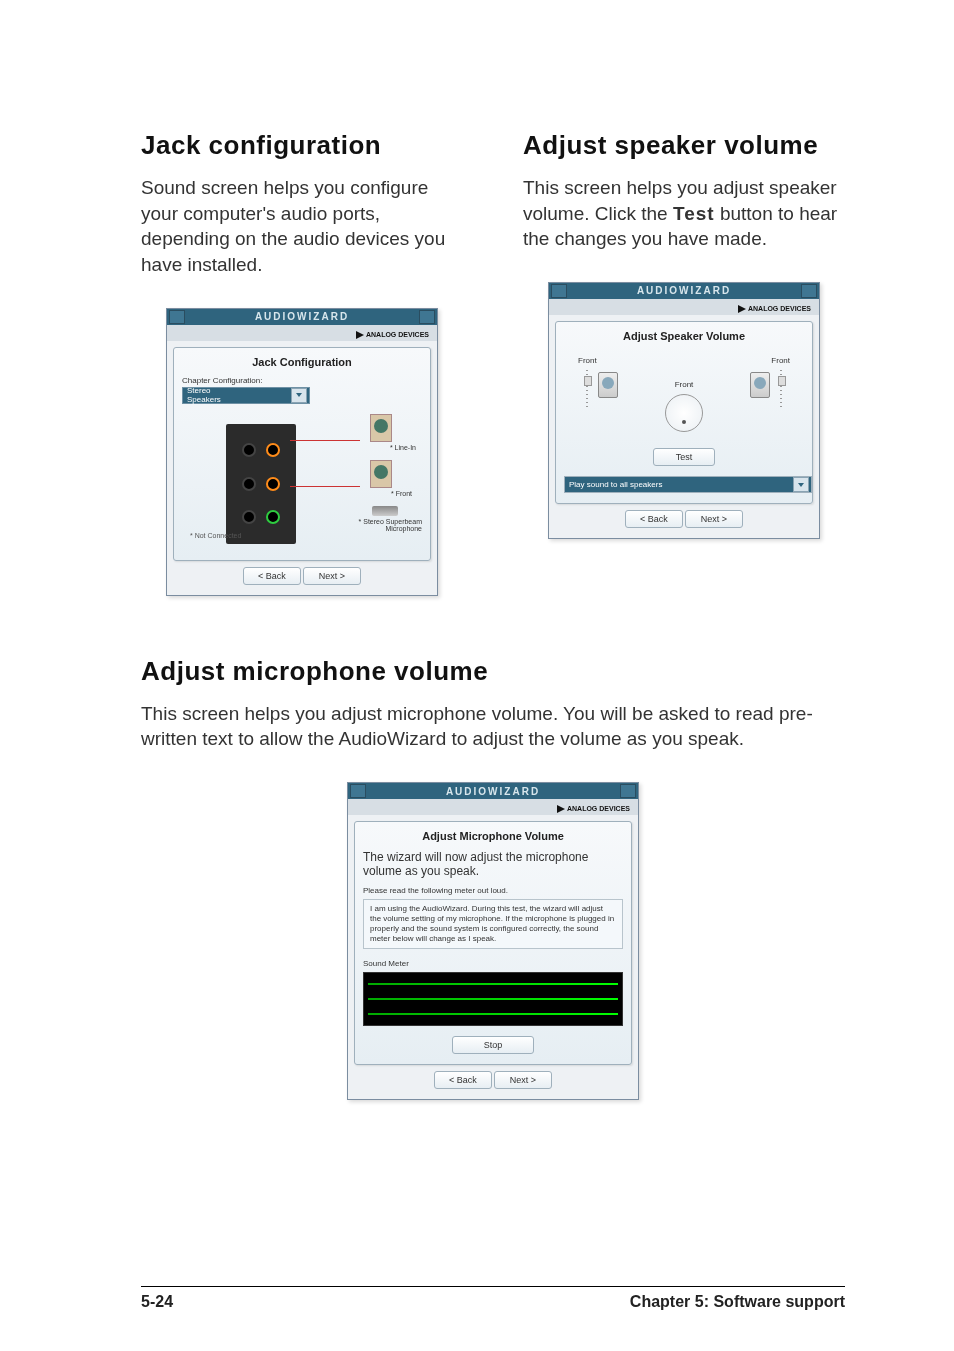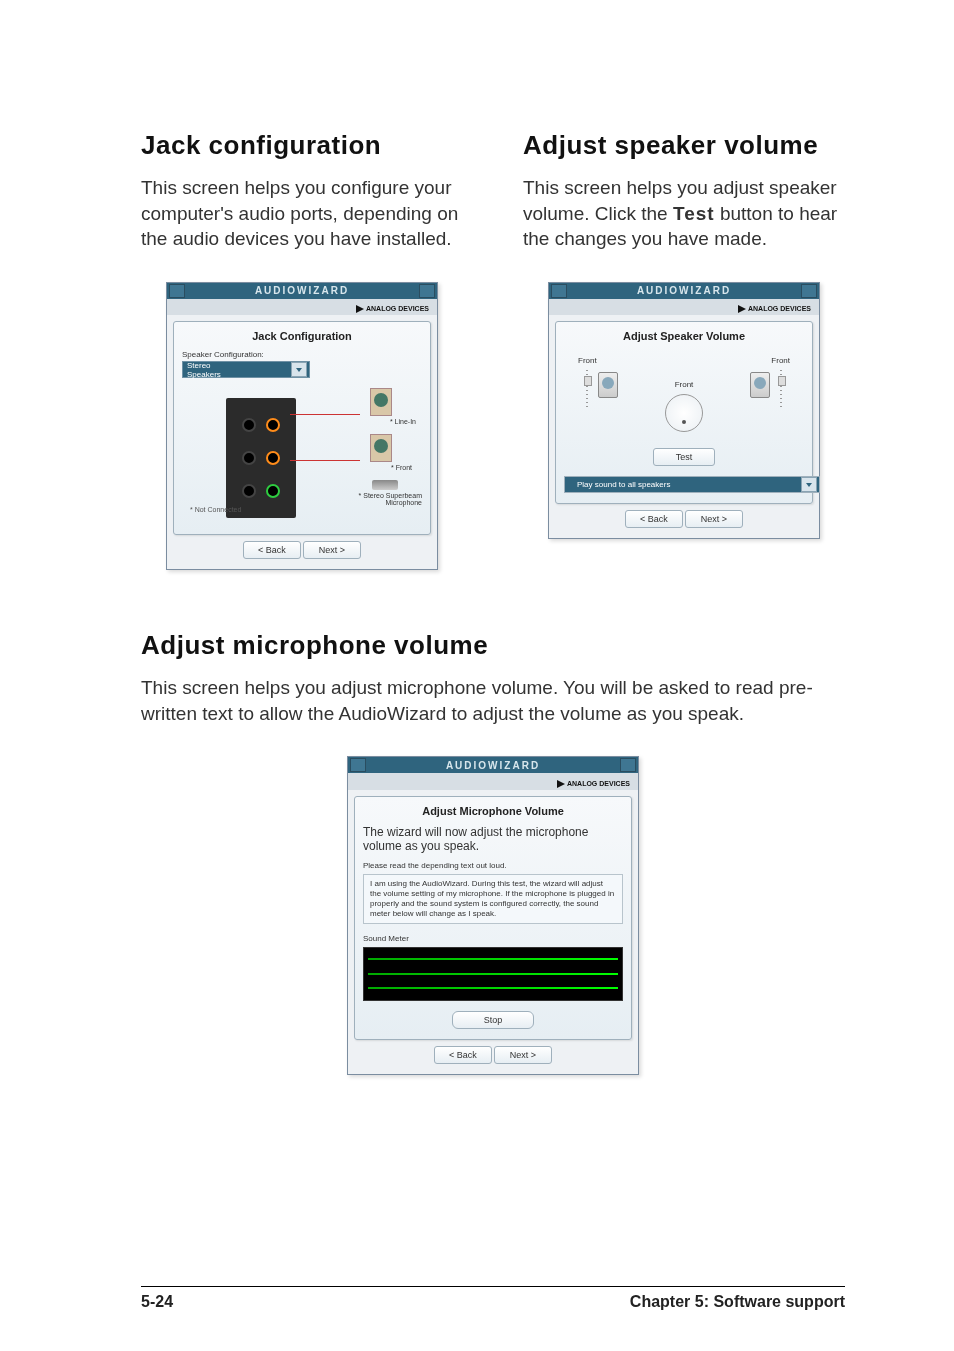--- a/index.html
+++ b/index.html
@@ -256,21 +256,21 @@
   .vol-knob::after{
     content:'';position:absolute;left:50%;top:70%;width:4px;height:4px;background:#555;border-radius:50%;margin-left:-2px;
   }
   .vol-label{
     position:absolute;font-size:8px;color:#333;
   }
   .vol-dd {
     height:15px;width:100%;
     border:1px solid #9fb0bc;
     display:flex;align-items:center;justify-content:space-between;
-    background:#2f647e;color:#fff;font-size:8px;padding:0 2px 0 12px;gap:30px;
+    background:#2f647e;color:#fff;font-size:8px;padding:0 2px 0 4px;gap:30px;
   }
   .vol-dd .dd-btn{
     width:14px;height:13px;background:#d8e4ec;border:1px solid #89a3b3;display:flex;align-items:center;justify-content:center;
   }
   .vol-dd .dd-btn::after{content:'';border-left:3px solid transparent;border-right:3px solid transparent;border-top:4px solid #2f647e;}
 
   
   .mic-read {
     border:1px solid #b8c4cc;
     padding:4px 6px;
@@ -313,35 +313,35 @@
 </style>
 </head>
 <body>
 
 <div class="page">
 
   <div class="two-col">
 
     <div class="col">
       <h2 class="section-title">Jack configuration</h2>
-      <p class="body">This screen helps you configure your computer's audio ports, depending on the audio devices you have installed.</p>
+      <p class="body">Sound screen helps you configure your computer's audio ports, depending on the audio devices you have installed.</p>
 
       <div class="wiz">
         <div class="wiz-titlebar">
           <span class="left-ic"></span>
           <span class="title">AUDIOWIZARD</span>
           <span class="right-ic"></span>
         </div>
         <div class="wiz-brand">
           <span class="ad">ANALOG
 DEVICES</span>
         </div>
         <div class="wiz-card">
           <h3>Jack Configuration</h3>
-          <div class="wiz-field-label">Speaker Configuration:</div>
+          <div class="wiz-field-label">Chapter Configuration:</div>
           <div class="wiz-dropdown">
             <span>Stereo Speakers</span>
             <span class="dd-btn"></span>
           </div>
           <div class="jack-area">
             <div class="jack-panel">
               <div class="jack-row">
                 <span class="jack plug"></span>
                 <span class="jack orange"></span>
               </div>
@@ -439,30 +439,30 @@
         <span class="title">AUDIOWIZARD</span>
         <span class="right-ic"></span>
       </div>
       <div class="wiz-brand">
         <span class="ad">ANALOG
 DEVICES</span>
       </div>
       <div class="wiz-card">
         <h3>Adjust Microphone Volume</h3>
         <div class="wiz-field-label" style="font-size:12px;margin-bottom:8px;">The wizard will now adjust the microphone volume as you speak.</div>
-        <div class="wiz-field-label" style="font-size:8px;margin-bottom:4px;">Please read the depending text out loud.</div>
+        <div class="wiz-field-label" style="font-size:8px;margin-bottom:4px;">Please read the following meter out loud.</div>
         <div class="mic-read">I am using the AudioWizard. During this test, the wizard will adjust the volume setting of my microphone. If the microphone is plugged in properly and the sound system is configured correctly, the sound meter below will change as I speak.</div>
         <div class="wiz-field-label" style="font-size:8px;margin-bottom:4px;">Sound Meter</div>
         <div class="sound-meter">
           <div class="bar"></div>
           <div class="bar"></div>
           <div class="bar"></div>
         </div>
         <div style="display:flex;justify-content:center;">
-          <div class="wiz-btn" style="min-width:80px;border-radius:6px;">
+          <div class="wiz-btn" style="min-width:80px;">
               <span>Stop</span>
             </div>
         </div>
       </div>
       <div class="wiz-btnrow">
         <div class="wiz-btn">
             <span>&lt; Back</span>
           </div>
         <div class="wiz-btn">
             <span>Next &gt;</span>

